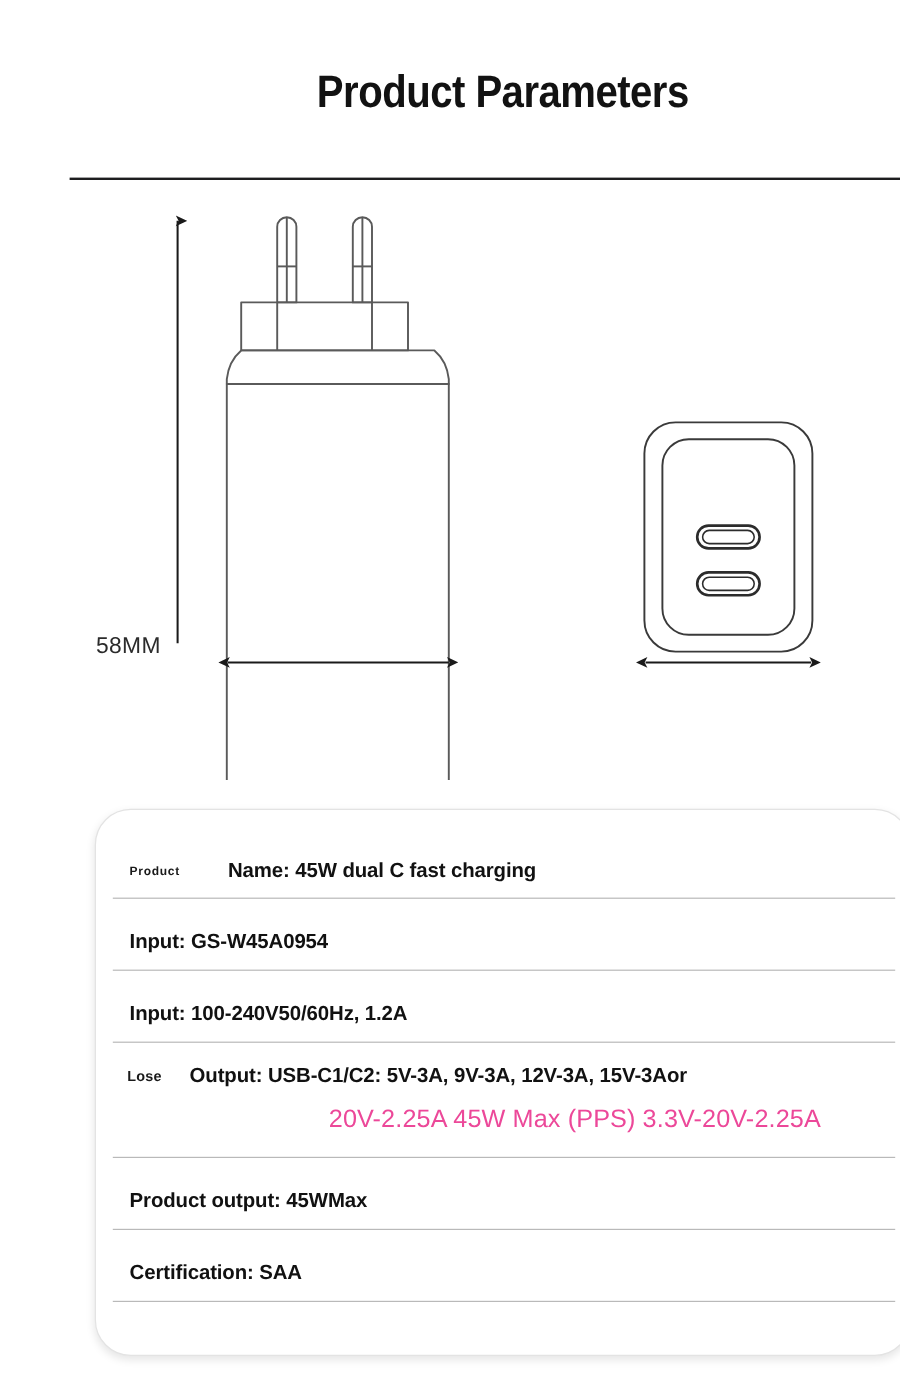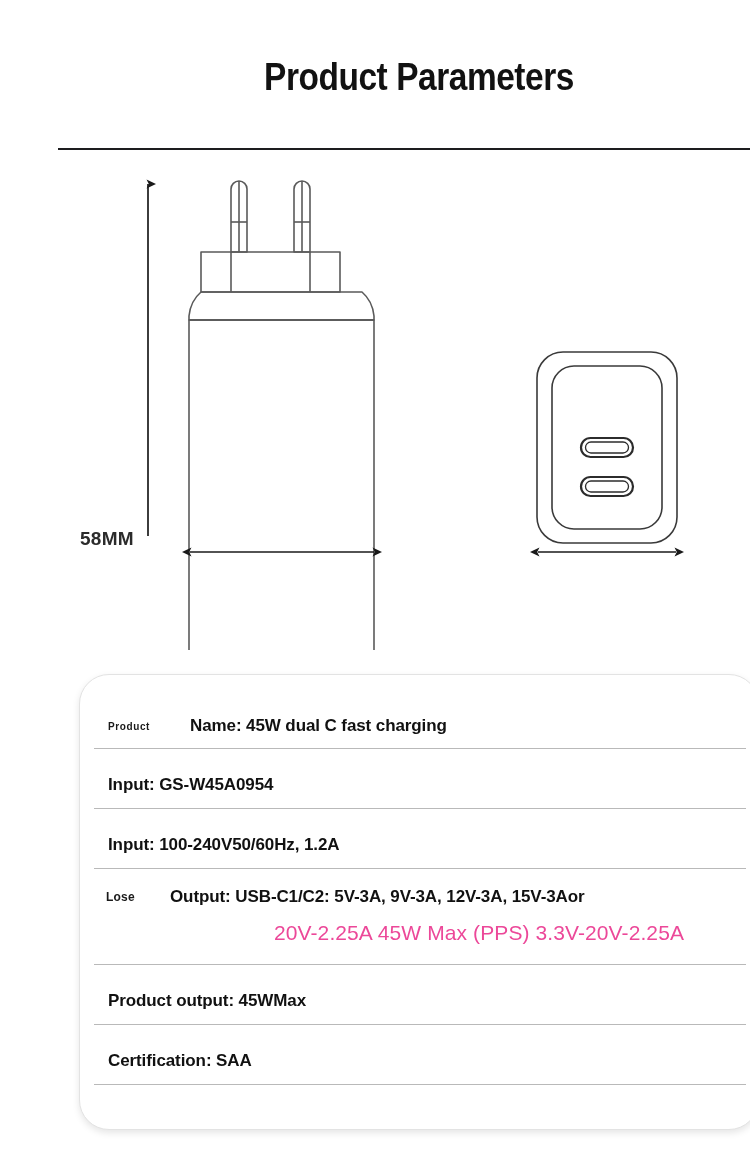--- a/index.html
+++ b/index.html
@@ -55,21 +55,21 @@
   }
 
   .dim-label {
     position: absolute;
     font-family: "Liberation Sans", sans-serif;
     font-size: 19px;
     color: #2b2b2b;
     letter-spacing: 0.3px;
     white-space: nowrap;
   }
-  .label-58 { left: 36px; top: 368px; font-weight: bold; }
+  .label-58 { left: 36px; top: 368px; }
   .label-42 { left: 196px; top: 571px; }
   .label-32 { left: 530px; top: 571px; }
 
   .ps-note {
     position: absolute;
     left: 0;
     top: 613px;
     width: 750px;
     text-align: center;
     font-size: 13.5px;
@@ -131,21 +131,21 @@
     position: absolute;
     left: 14px;
     font-size: 17px;
     font-weight: bold;
     color: #111111;
     letter-spacing: -0.1px;
     white-space: nowrap;
   }
   .text-name { left: 96px; top: 29px; }
   .text-std  { top: 26px; }
-  .text-output-1 { left: 76px; top: 18px; }
+  .text-output-1 { left: 64px; top: 18px; }
   .text-output-2 {
     left: 180px;
     top: 52px;
     font-size: 21px;
     font-weight: normal;
     color: #ec4899;
     letter-spacing: 0.1px;
   }
 
   svg { display: block; }

